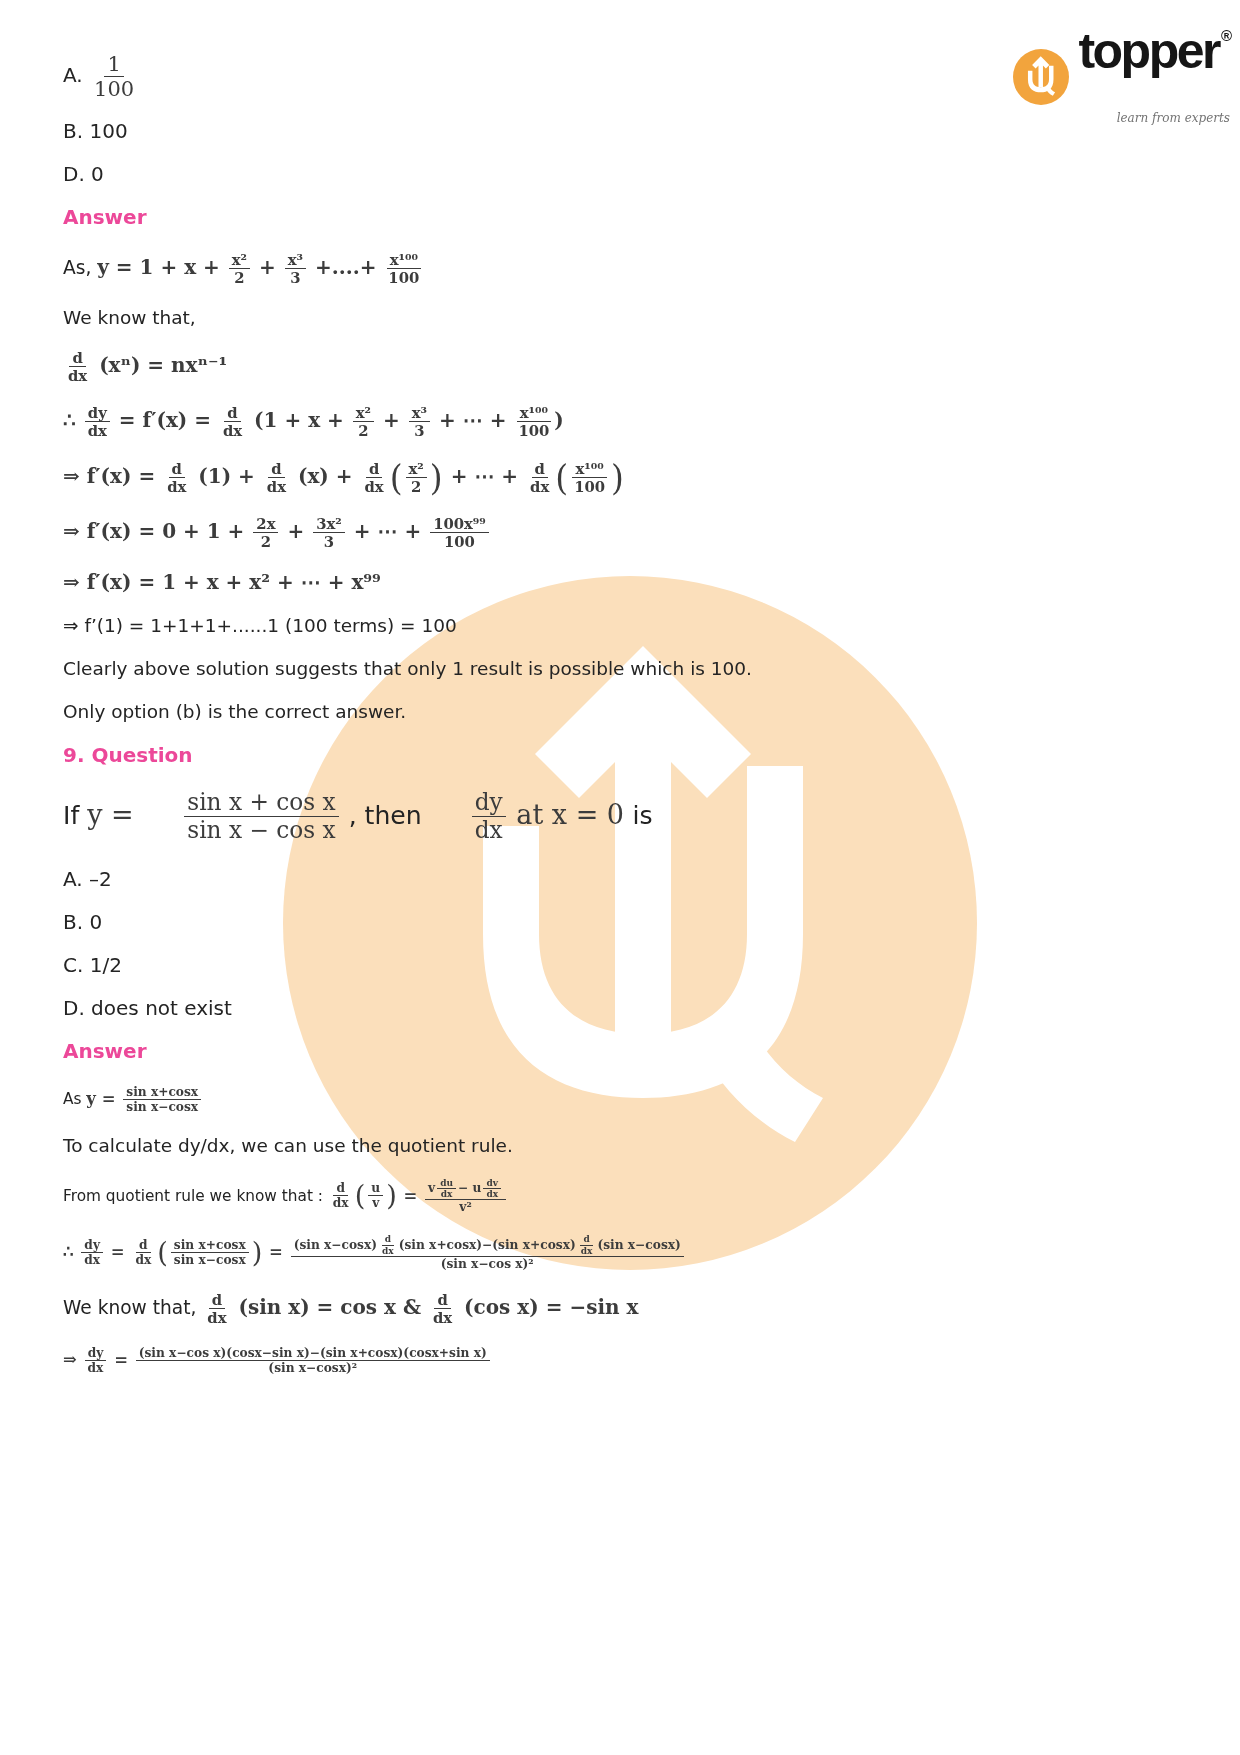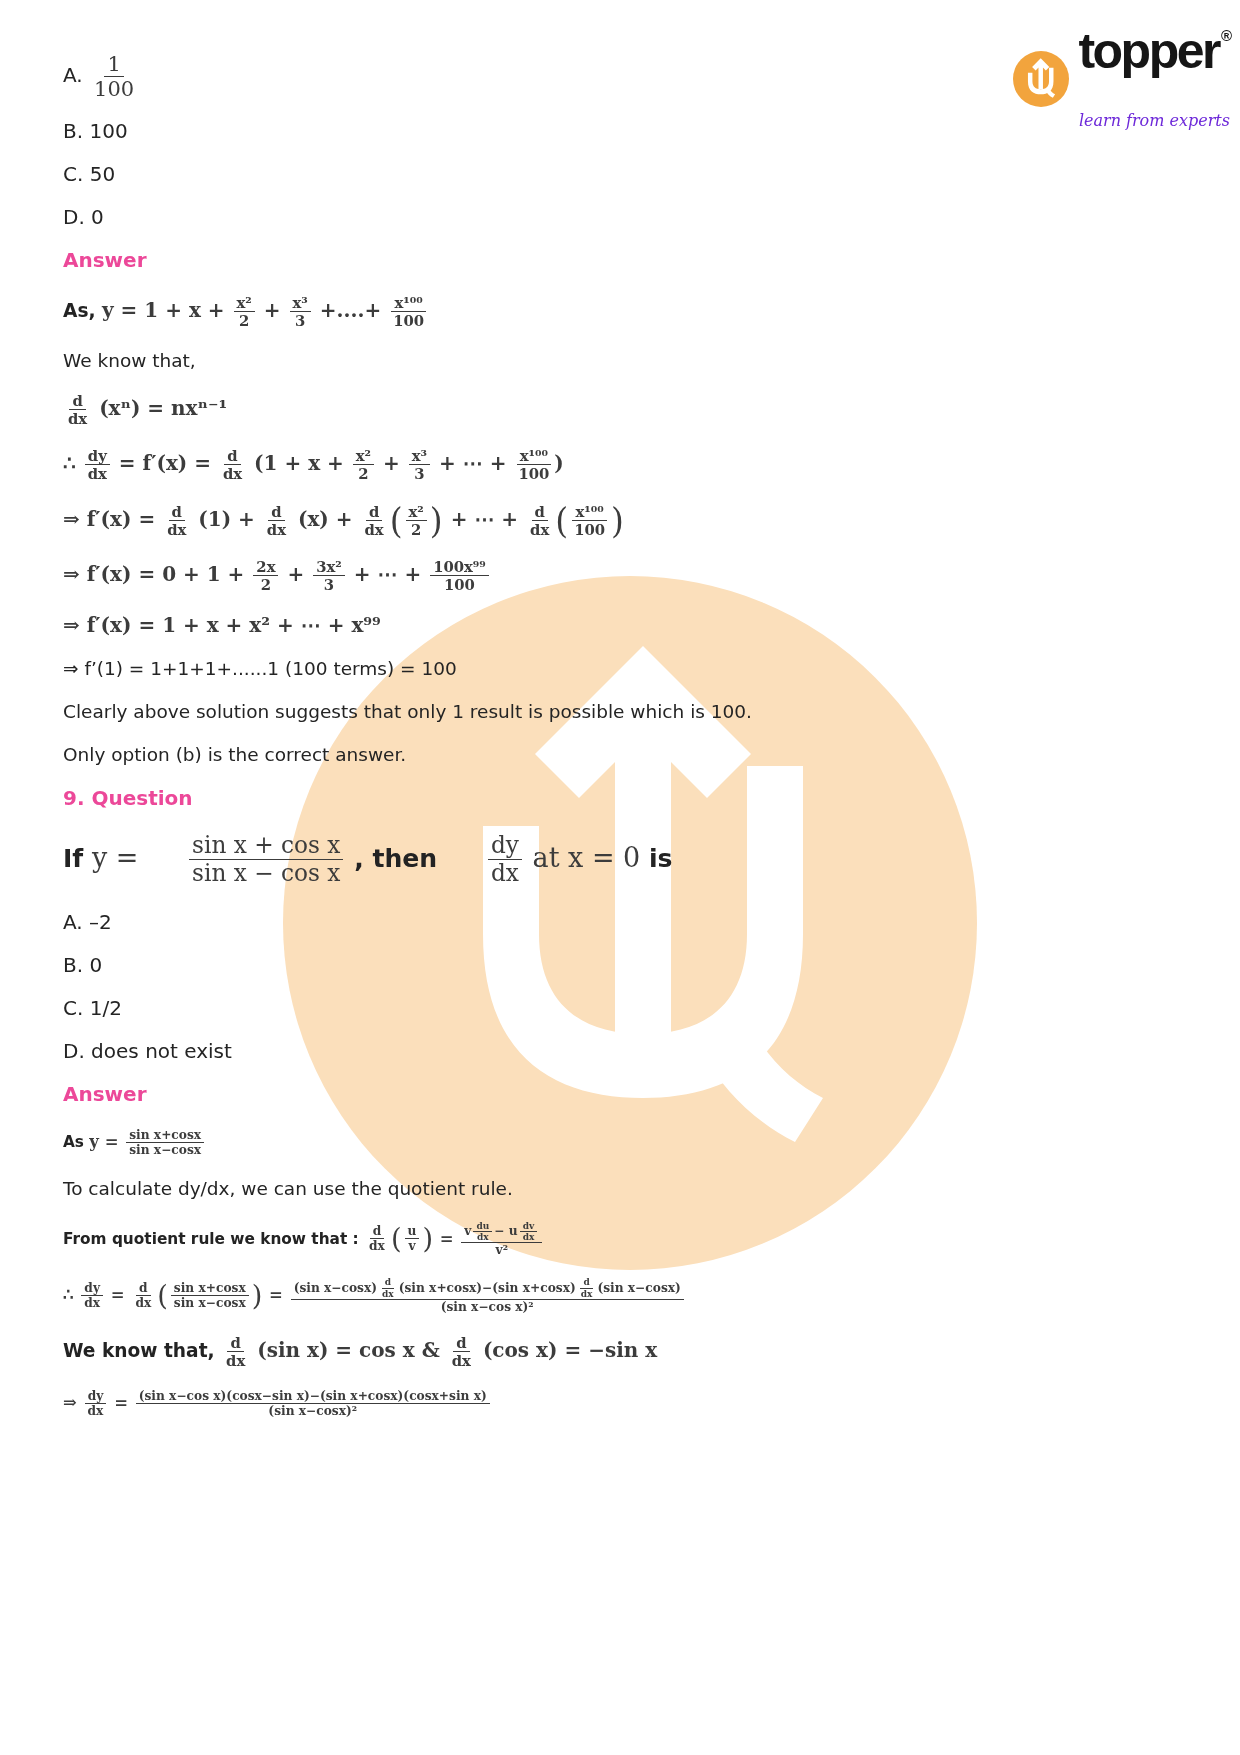--- a/index.html
+++ b/index.html
@@ -37,40 +37,40 @@
   .logo-text{display:flex;flex-direction:column;align-items:flex-end;gap:40px;}
   .brand-row{
     display:flex;align-items:flex-start;
     font-family:"Liberation Sans", sans-serif;
     font-weight:bold;font-size:50px;line-height:0.92;
     letter-spacing:-2.5px;color:#161616;
   }
   .reg{font-size:15px;letter-spacing:0;margin-top:1px;margin-left:2px;}
   .tagline{
     font-family:"DejaVu Serif", serif;
-    font-style:italic;font-size:16px;color:#6d28d9;
+    font-style:italic;font-size:12px;color:#737373;
     margin-top:-3px;padding-right:2px;
   }
   
   .content{
     position:relative;z-index:1;
     padding:52px 40px 0 63px;
   }
   .block{margin:0 0 20px 0;}
   .heading{
     font-size:20px;font-weight:bold;color:#ec4899;
     margin-bottom:22px;
   }
   .para{font-size:18.5px;color:#242424;line-height:1.25;}
   .opt{font-size:20px;margin-bottom:18px;}
   .txt{font-family:"DejaVu Sans", sans-serif;}
   .math{font-family:"DejaVu Serif", serif;color:#3c3c3c;}
   .formula{font-size:20px;}
   .formula .math{font-weight:700;}
-  .formula .txt{font-size:0.93em;font-weight:bold;}
+  .formula .txt{font-size:0.93em;}
   .lt .math{font-weight:700;}
   .sm{font-size:16.5px;}
   .q9{font-size:27px;margin-bottom:24px;}
   .q9 .math{font-weight:400;}
   .opta .math{font-weight:400;font-size:21px;}
   
   .frac{
     display:inline-flex;flex-direction:column;align-items:center;
     vertical-align:middle;margin:0 2px;line-height:1.15;
   }
@@ -122,21 +122,20 @@
   <main class="content">
       <div class="block para opt opta"><span class="txt">A. </span><span class="frac">
           <span class="num math">
             <span class="math">1</span>
           </span>
           <span class="den math">
             <span class="math">100</span>
           </span>
         </span></div>
       <div class="block para opt"><span class="txt">B. 100</span></div>
-      <div class="block para opt"><span class="txt">C. 50</span></div>
       <div class="block para opt"><span class="txt">D. 0</span></div>
       <div class="block heading"><span class="txt">Answer</span></div>
       <div class="block formula"><span class="txt">As, </span><span class="math">y = 1 + x + </span><span class="frac">
           <span class="num math">
             <span class="math">x²</span>
           </span>
           <span class="den math">
             <span class="math">2</span>
           </span>
         </span><span class="math"> + </span><span class="frac">

